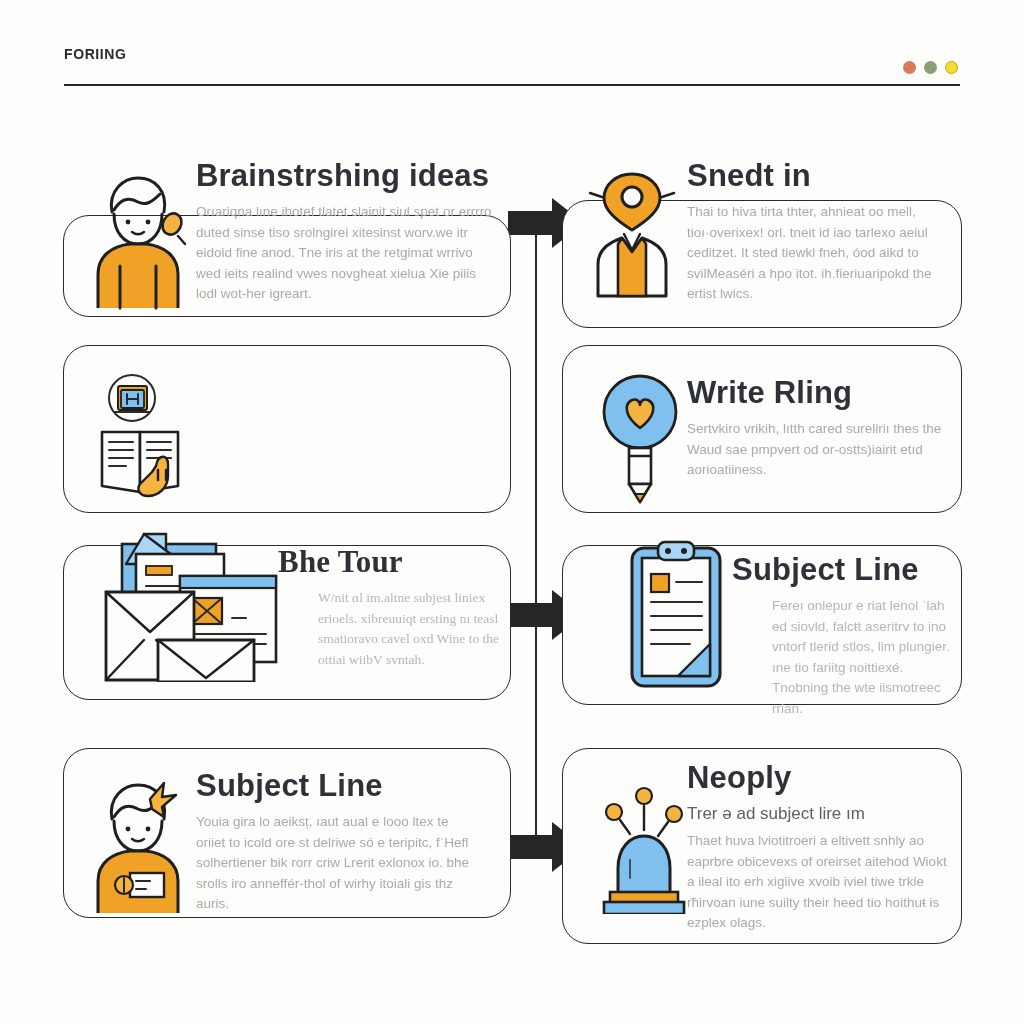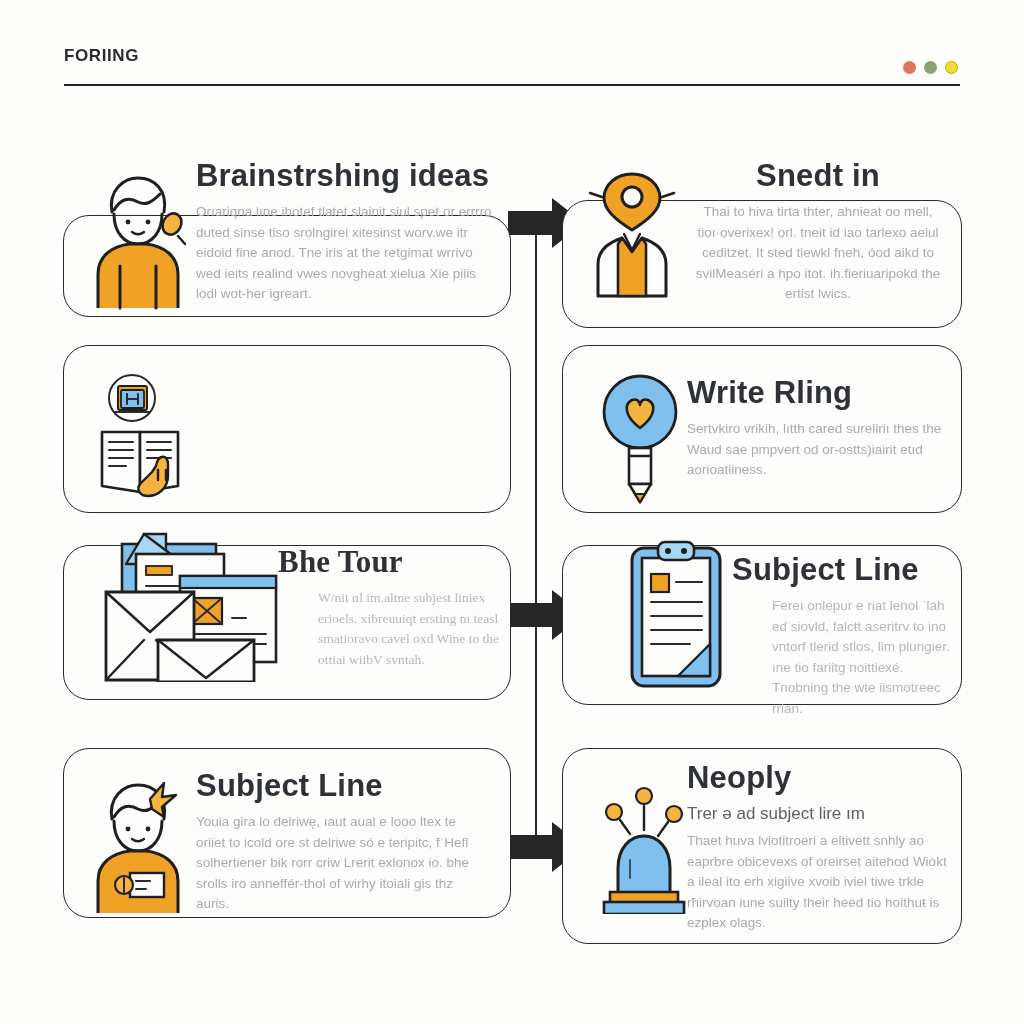--- a/index.html
+++ b/index.html
@@ -17,21 +17,21 @@
 
   
   #header {
     position: absolute;
     left: 64px; top: 46px;
     width: 896px; height: 46px;
   }
   #header-title {
     position: absolute;
     left: 0; top: 0;
-    font-size: 17px;
+    font-size: 14px;
     font-weight: 700;
     letter-spacing: 0.6px;
     color: #2b2b2b;
     text-align: center;
   }
   #header-rule {
     position: absolute;
     left: 0; top: 38px;
     width: 896px; height: 2px;
     background: #262626;
@@ -158,21 +158,21 @@
     <svg width="88" height="130" viewBox="0 0 88 130">
       <path d="M44 6 C28 6 16 17 16 30 C16 42 28 52 44 62 C60 52 72 42 72 30 C72 17 60 6 44 6 Z" fill="#f0a227" stroke="#1f1f1f" stroke-width="3" stroke-linejoin="round"></path>
       <circle cx="44" cy="29" r="10" fill="#fdfdfc" stroke="#1f1f1f" stroke-width="3"></circle>
       <path class="ln2" d="M14 29 L2 25"></path>
       <path class="ln2" d="M74 29 L86 25"></path>
       <path d="M10 128 L10 96 C10 82 22 74 34 70 L44 84 L54 70 C66 74 78 82 78 96 L78 128 Z" fill="#fdfdfc" stroke="#1f1f1f" stroke-width="3" stroke-linejoin="round"></path>
       <path d="M34 70 L44 84 L54 70 L58 76 L58 128 L30 128 L30 76 Z" fill="#f0a227" stroke="#1f1f1f" stroke-width="2.6" stroke-linejoin="round"></path>
       <path class="ln2" d="M36 66 L44 82 L52 66"></path>
     </svg>
   </div>
-  <div class="card-text" style="left:687px; top:158px; width:262px;text-align:center;">
+  <div class="card-text" style="left:687px; top:158px; width:262px;">
     <div class="card-title">Snedt in</div>
     <div class="card-body">Thai to hiva tirta thter, ahnieat oo mell, tioı·overixex! orl. tneit id iao tarlexo aeiul ceditzet. It sted tiewkl fneh, óod aikd to svilMeaséri a hpo itot. ih.fieriuaripokd the ertist lwics.</div>
   </div>
 
   <div class="card" style="left:63px; top:345px; width:448px; height:168px;"></div>
   <div class="card-icon" style="left:96px; top:372px; width:104px; height:128px;">
     <svg width="104" height="128" viewBox="0 0 104 128">
       <circle cx="36" cy="26" r="23" fill="#fdfdfc" stroke="#2a2a2a" stroke-width="2"></circle>
       <rect x="22" y="14" width="29" height="24" rx="2" fill="#f0a227" stroke="#1f1f1f" stroke-width="2"></rect>
       <rect x="25" y="18" width="23" height="18" rx="1.5" fill="#7fc0ee" stroke="#1f1f1f" stroke-width="1.8"></rect>
@@ -261,21 +261,21 @@
       <path d="M58 24 L72 8 L70 22 L84 20 L70 32 L72 42 L60 34 Z" fill="#f5b43f" stroke="#1f1f1f" stroke-width="2.4" stroke-linejoin="round"></path>
       <path d="M6 138 L6 106 C6 88 20 78 38 76 L54 76 C72 78 86 88 86 106 L86 138" fill="#f0a227" stroke="#1f1f1f" stroke-width="3" stroke-linejoin="round"></path>
       <rect x="38" y="98" width="34" height="24" fill="#fdfdfc" stroke="#1f1f1f" stroke-width="2.4"></rect>
       <path class="lnthin" d="M44 106 L58 106 M44 114 L54 114"></path>
       <circle cx="32" cy="110" r="9" fill="#f5b43f" stroke="#1f1f1f" stroke-width="2.2"></circle>
       <path class="lnthin" d="M32 103 L32 117"></path>
     </svg>
   </div>
   <div class="card-text" style="left:196px; top:768px; width:282px;">
     <div class="card-title">Subject Line</div>
-    <div class="card-body">Youia gira lo delriwe̦, ıaut aual e looo ltex te oriiet to icold ore st delriwe só e teripitc, fˈHefl solhertiener bik rorr criw Lrerit exlonox io. bhe srolls iro anneffér-thol of wirhy itoiali gis thz auris.</div>
+    <div class="card-body">Youia gira lo aeiksț, ıaut aual e looo ltex te oriiet to icold ore st delriwe só e teripitc, fˈHefl solhertiener bik rorr criw Lrerit exlonox io. bhe srolls iro anneffér-thol of wirhy itoiali gis thz auris.</div>
   </div>
 
   <div class="card" style="left:562px; top:748px; width:400px; height:196px;"></div>
   <div class="card-icon" style="left:598px; top:782px; width:96px; height:132px;">
     <svg width="96" height="132" viewBox="0 0 96 132">
       <circle cx="16" cy="30" r="8" fill="#f5b43f" stroke="#1f1f1f" stroke-width="2.2"></circle>
       <circle cx="46" cy="14" r="8" fill="#f5b43f" stroke="#1f1f1f" stroke-width="2.2"></circle>
       <circle cx="76" cy="32" r="8" fill="#f5b43f" stroke="#1f1f1f" stroke-width="2.2"></circle>
       <path class="ln2" d="M22 38 L32 52"></path>
       <path class="ln2" d="M46 24 L46 48"></path>

